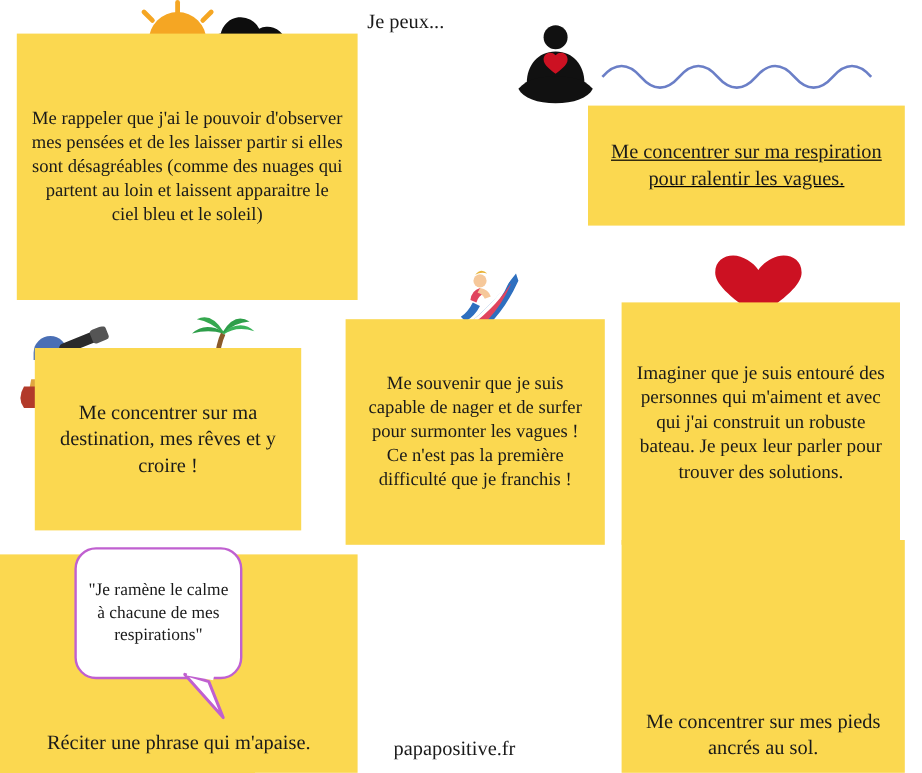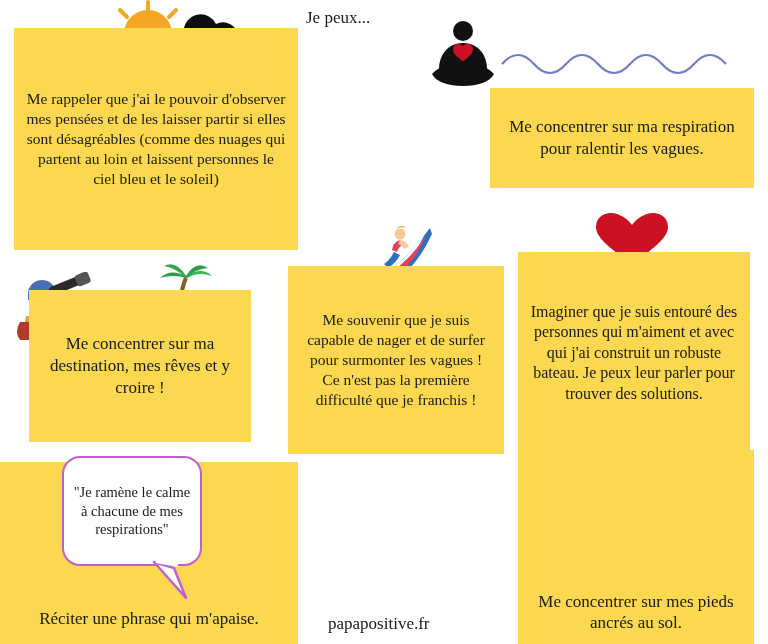--- a/index.html
+++ b/index.html
@@ -30,21 +30,21 @@
     font-family: "Liberation Serif", serif;
     color: #1a1a1a;
     line-height: 1.28;
     white-space: pre-line;
   }
 
   
   #card-clouds   { left: 14px;  top: 28px;  width: 284px; height: 222px; }
   #card-clouds .txt { font-size: 15.5px; }
 
-  #card-breath   { left: 490px; top: 88px;  width: 264px; height: 100px; }
+  #card-breath   { left: 490px; top: 88px;  width: 264px; height: 100px; text-decoration: underline; }
   #card-breath .txt { font-size: 17px; }
 
   #card-dest     { left: 0px;   top: 290px; width: 222px; height: 152px; margin-left: 29px; }
   #card-dest .txt { font-size: 17px; }
 
   #card-surf     { left: 288px; top: 266px; width: 216px; height: 188px; }
   #card-surf .txt { font-size: 15.5px; }
 
   #card-love     { left: 518px; top: 252px; width: 232px; height: 202px; }
   #card-love .txt { font-size: 16px; }
@@ -190,21 +190,21 @@
       <circle cx="56" cy="16" r="5.5"></circle>
       <path d="M92 42 q-12 14 -10 32 q2 18 16 22 q14 4 20 -10 q6 -14 2 -30 q-4 -16 -16 -18 q-8 -1 -12 4 z"></path>
       <circle cx="86" cy="24" r="7"></circle>
       <circle cx="100" cy="14" r="6.5"></circle>
       <circle cx="114" cy="11" r="6"></circle>
       <circle cx="126" cy="16" r="5.5"></circle>
     </g>
   </svg>
 
   <div class="card" id="card-clouds">
-    <div class="txt">Me rappeler que j'ai le pouvoir d'observer mes pensées et de les laisser partir si elles sont désagréables (comme des nuages qui partent au loin et laissent personnes le ciel bleu et le soleil)</div>
+    <div class="txt">Me rappeler que j'ai le pouvoir d'observer mes pensées et de les laisser partir si elles sont désagréables (comme des nuages qui partent au loin et laissent apparaitre le ciel bleu et le soleil)</div>
   </div>
 
   <div class="card" id="card-breath">
     <div class="txt">Me concentrer sur ma respiration pour ralentir les vagues.</div>
   </div>
 
   <div class="card" id="card-dest">
     <div class="txt">Me concentrer sur ma destination, mes rêves et y croire !</div>
   </div>
 

